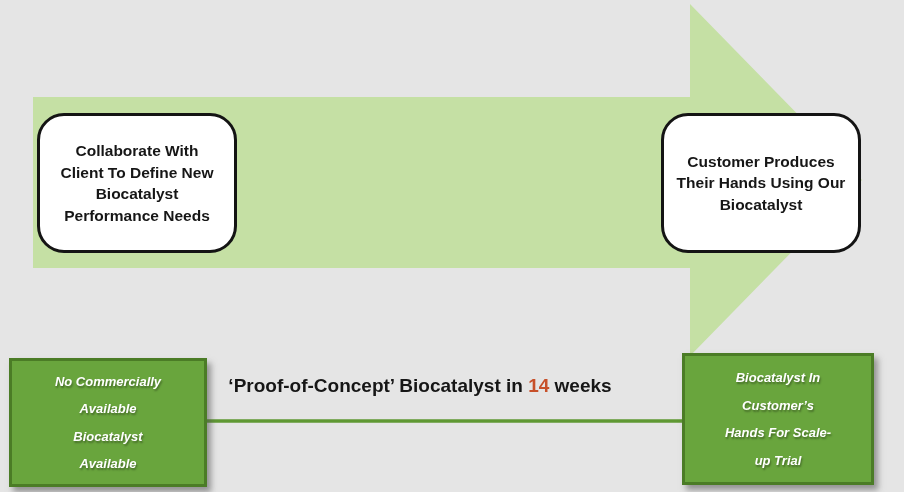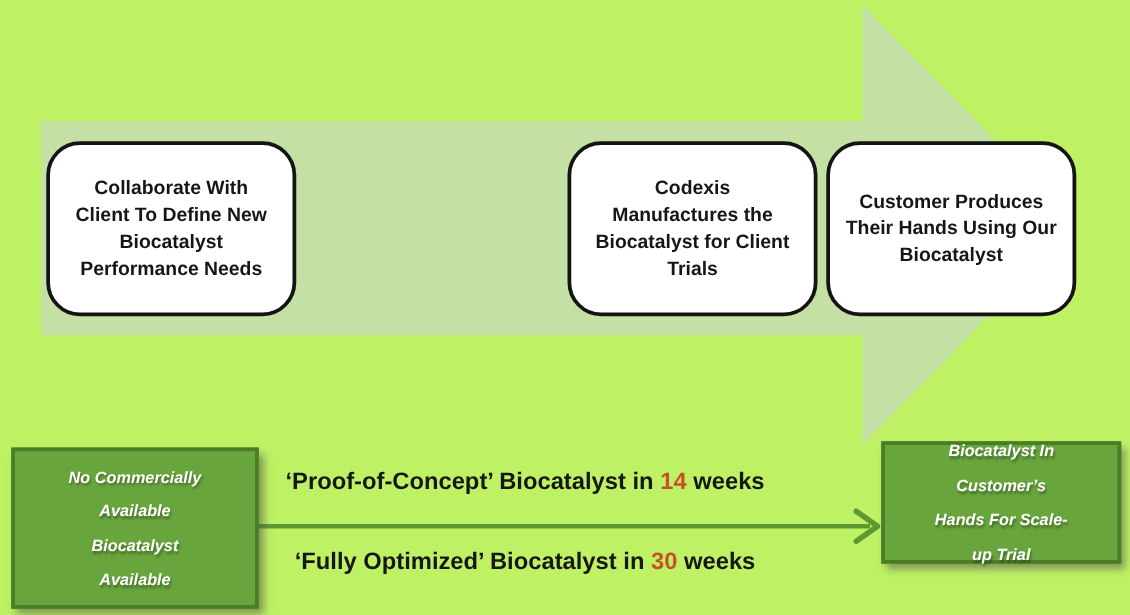--- a/index.html
+++ b/index.html
@@ -1,20 +1,20 @@
 <!DOCTYPE html>
 <html><head>
 <meta charset="utf-8">
 <style>
   html, body { margin: 0; padding: 0; background: #ffffff; }
   .canvas {
     position: relative;
     width: 904px;
     height: 492px;
-    background: #bef264;
+    background: #e5e5e5;
     overflow: hidden;
     font-family: "Liberation Sans", sans-serif;
   }
   .bg-svg {
     position: absolute;
     left: 0; top: 0;
     z-index: 0;
   }
   .step-box {
     position: absolute;
@@ -83,46 +83,37 @@
     <line x1="207" y1="421" x2="696" y2="421" stroke="#5f9833" stroke-width="3.5"></line>
     <polyline points="685,409 702,421 685,433" fill="none" stroke="#5f9833" stroke-width="4.5" stroke-linecap="round" stroke-linejoin="round"></polyline>
   </svg>
 
   <div class="step-box" style="left:37px">
     <div class="step-text">Collaborate With
 Client To Define New
 Biocatalyst
 Performance Needs</div>
   </div>
-  <div class="step-box" style="left:454px">
-    <div class="step-text">Codexis
-Manufactures the
-Biocatalyst for Client
-Trials</div>
-  </div>
   <div class="step-box" style="left:661px">
     <div class="step-text">Customer Produces
 Their Hands Using Our
 Biocatalyst</div>
   </div>
 
   <div class="green-box" style="left:9px; top:358px; width:198px; height:129px">
     <div class="green-box-text">No Commercially
 Available
 Biocatalyst
 Available</div>
   </div>
 
-  <div class="green-box" style="left:705px; top:353px; width:192px; height:98px">
+  <div class="green-box" style="left:682px; top:353px; width:192px; height:132px">
     <div class="green-box-text">Biocatalyst In
 Customer’s
 Hands For Scale-
 up Trial</div>
   </div>
 
   <div class="milestone" style="top:374px">
     <span>‘Proof-of-Concept’ Biocatalyst in </span><span class="num">14</span><span> weeks</span>
   </div>
-  <div class="milestone" style="top:438px">
-    <span>‘Fully Optimized’ Biocatalyst in </span><span class="num">30</span><span> weeks</span>
-  </div>
 
 </div>
 
 </body></html>

